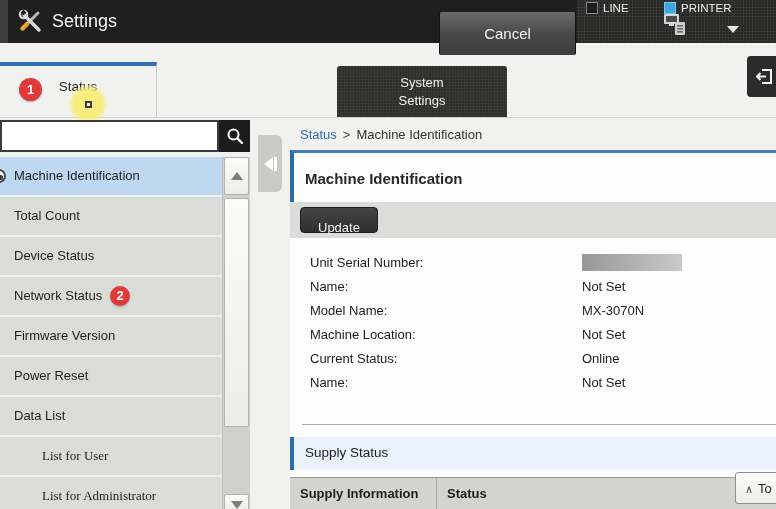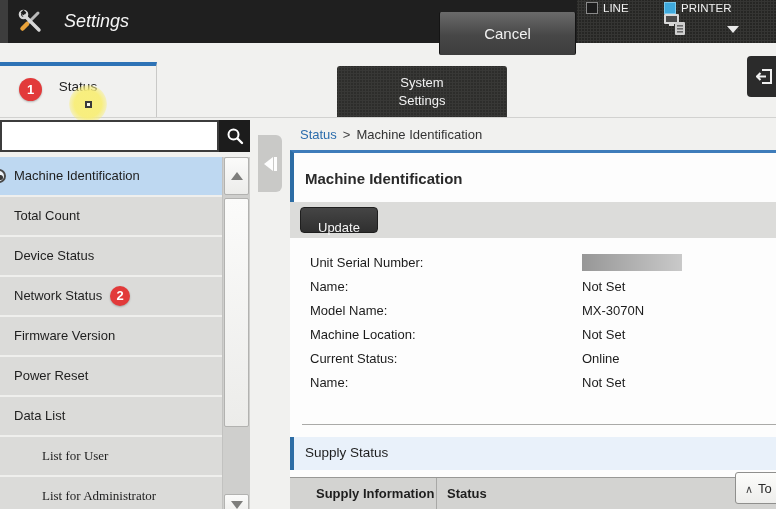--- a/index.html
+++ b/index.html
@@ -3,21 +3,21 @@
 <meta charset="utf-8">
 <style>
   * { margin:0; padding:0; box-sizing:border-box; }
   html,body { width:776px; height:509px; }
   body { font-family:"Liberation Sans", sans-serif; background:#f1f1ef; }
   .screen { position:relative; width:776px; height:509px; overflow:hidden; background:#f1f1ef; }
 
   
   .topbar { position:absolute; left:0; top:0; width:776px; height:43px; background:#1f1f1f; }
   .topbar-left-strip { position:absolute; left:0; top:0; width:8px; height:43px; background:#3d3d3d; }
-  .app-title { position:absolute; left:18px; top:0; height:43px; display:flex; align-items:center; gap:20px; color:#f5f5f5; font-size:18px;font-style:italic; }
+  .app-title { position:absolute; left:18px; top:0; height:43px; display:flex; align-items:center; gap:8px; color:#f5f5f5; font-size:18px; }
   .cancel-btn { position:absolute; left:439px; top:12px; width:137px; height:43px; border:none; border-left:1px solid #141414; border-right:1px solid #141414;
     background:linear-gradient(#6a6a6a,#474747 55%,#3d3d3d); color:#f2f2f2; font-size:15px; font-family:inherit; border-radius:2px; cursor:pointer; }
   .device-panel { position:absolute; left:577px; top:0; width:199px; height:43px; background:#262624;
     background-image:radial-gradient(rgba(255,255,255,.07) 1px, transparent 1.2px); background-size:3px 3px; }
   .indicator { position:absolute; top:2px; display:flex; align-items:center; gap:5px; color:#f0f0f0; font-size:11.5px; }
   .ind-box { width:12px; height:12px; border:1px solid #8a8a8a; background:#1c1c1c; display:inline-block; }
   .ind-box.on { background:#3fa9dc; border-color:#7cc9ec; }
   .printer-status-icon { position:absolute; left:86px; top:13px; }
   .caret-down { position:absolute; left:150px; top:26px; width:0; height:0; border-left:6px solid transparent; border-right:6px solid transparent; border-top:7px solid #e8e8e8; }
 
@@ -90,21 +90,21 @@
   .supply-header { position:absolute; left:0; top:287px; right:0; height:33px; background:#e9f1fa; border-left:4px solid #2d6da5; }
   .supply-title { position:absolute; left:11px; top:8px; font-size:13.5px; font-weight:normal; color:#1e1e1e; }
 
   .supply-thead { position:absolute; left:0; top:327px; right:0; height:32px; background:#d3d3d1; border-top:1px solid #98989
 
 
 
 6; display:flex; }
   .supply-thead { border-top:1px solid #989896; }
   .th { font-size:13px; font-weight:bold; color:#1e1e1e; line-height:31px; }
-  .th-supply { width:147px; padding-left:26px; border-right:1px solid #a8a8a6; }
+  .th-supply { width:147px; padding-left:10px; border-right:1px solid #a8a8a6; }
   .th-status { padding-left:10px; }
 
   .to-top-btn { position:absolute; left:445px; top:322px; width:72px; height:32px; background:linear-gradient(#fcfcfa,#ededeb); border:1px solid #8f8f8d;
     border-radius:3px; font-size:13px; color:#2a2a2a; font-family:inherit; cursor:pointer; text-align:left; padding-left:9px; }
   .to-top-btn .chev { font-size:11px; margin-right:5px; color:#444; }
 </style>
 </head>
 <body>
 
 <div class="screen">

